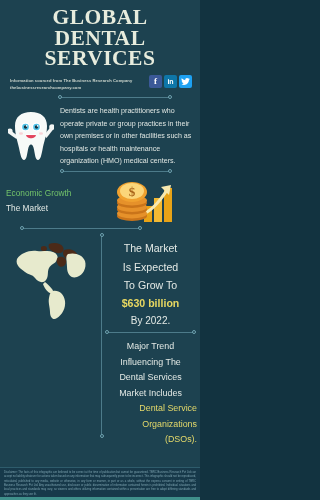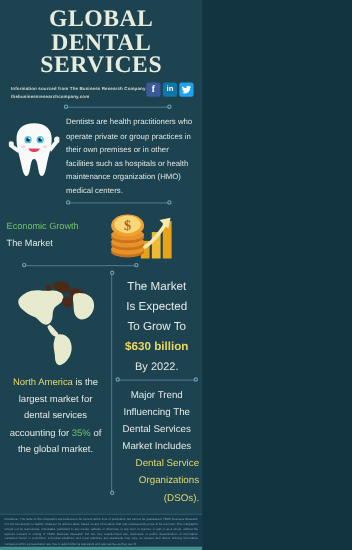--- a/index.html
+++ b/index.html
@@ -5,21 +5,21 @@
   html, body {
     margin: 0;
     padding: 0;
     background: #123340;
   }
   body {
     font-family: "Liberation Sans", sans-serif;
   }
   .infographic {
     position: relative;
-    width: 184px;
+    width: 200px;
     height: 500px;
     background: #1d4250;
     overflow: hidden;
   }
 
   
   .header {
     position: relative;
     padding: 7px 6px 0 6px;
     background: #1d4250;
@@ -354,23 +354,20 @@
           <path d="M57 13 C62 11 68 13 70 17 C72 21 68 24 63 23 C58 22 54 17 57 13 Z" fill="#4b2a18"></path>
 
           <path d="M61 17 C68 15 76 18 78 24 C80 31 76 38 70 40 C64 42 60 37 60 30 C60 24 58 19 61 17 Z" fill="#e7eacd"></path>
           <path d="M52 20 C57 19 60 22 59 26 C58 30 53 31 51 28 C49 25 49 21 52 20 Z" fill="#4b2a18"></path>
 
           <path d="M38 45 C41 47 43 50 45 52 C47 54 46 57 43 56 C40 55 37 50 36 47 Z" fill="#e7eacd"></path>
 
           <path d="M46 54 C52 53 57 57 58 64 C59 71 55 78 50 81 C46 84 43 80 43 75 C43 70 41 66 42 61 C43 57 43 55 46 54 Z" fill="#e7eacd"></path>
         </svg>
       </div>
-      <div class="na-text">
-        <span class="na-yellow">North America</span><span> is the largest market for dental services accounting for </span><span class="na-green">35%</span><span> of the global market.</span>
-      </div>
     </div>
 
     <div class="col-right">
       <div class="vdivider"></div>
       <div class="vdot" style="top:2px;"></div>
       <div class="vdot" style="bottom:10px;"></div>
 
       <div class="grow-text">
         <div>The Market</div>
         <div>Is Expected</div>

